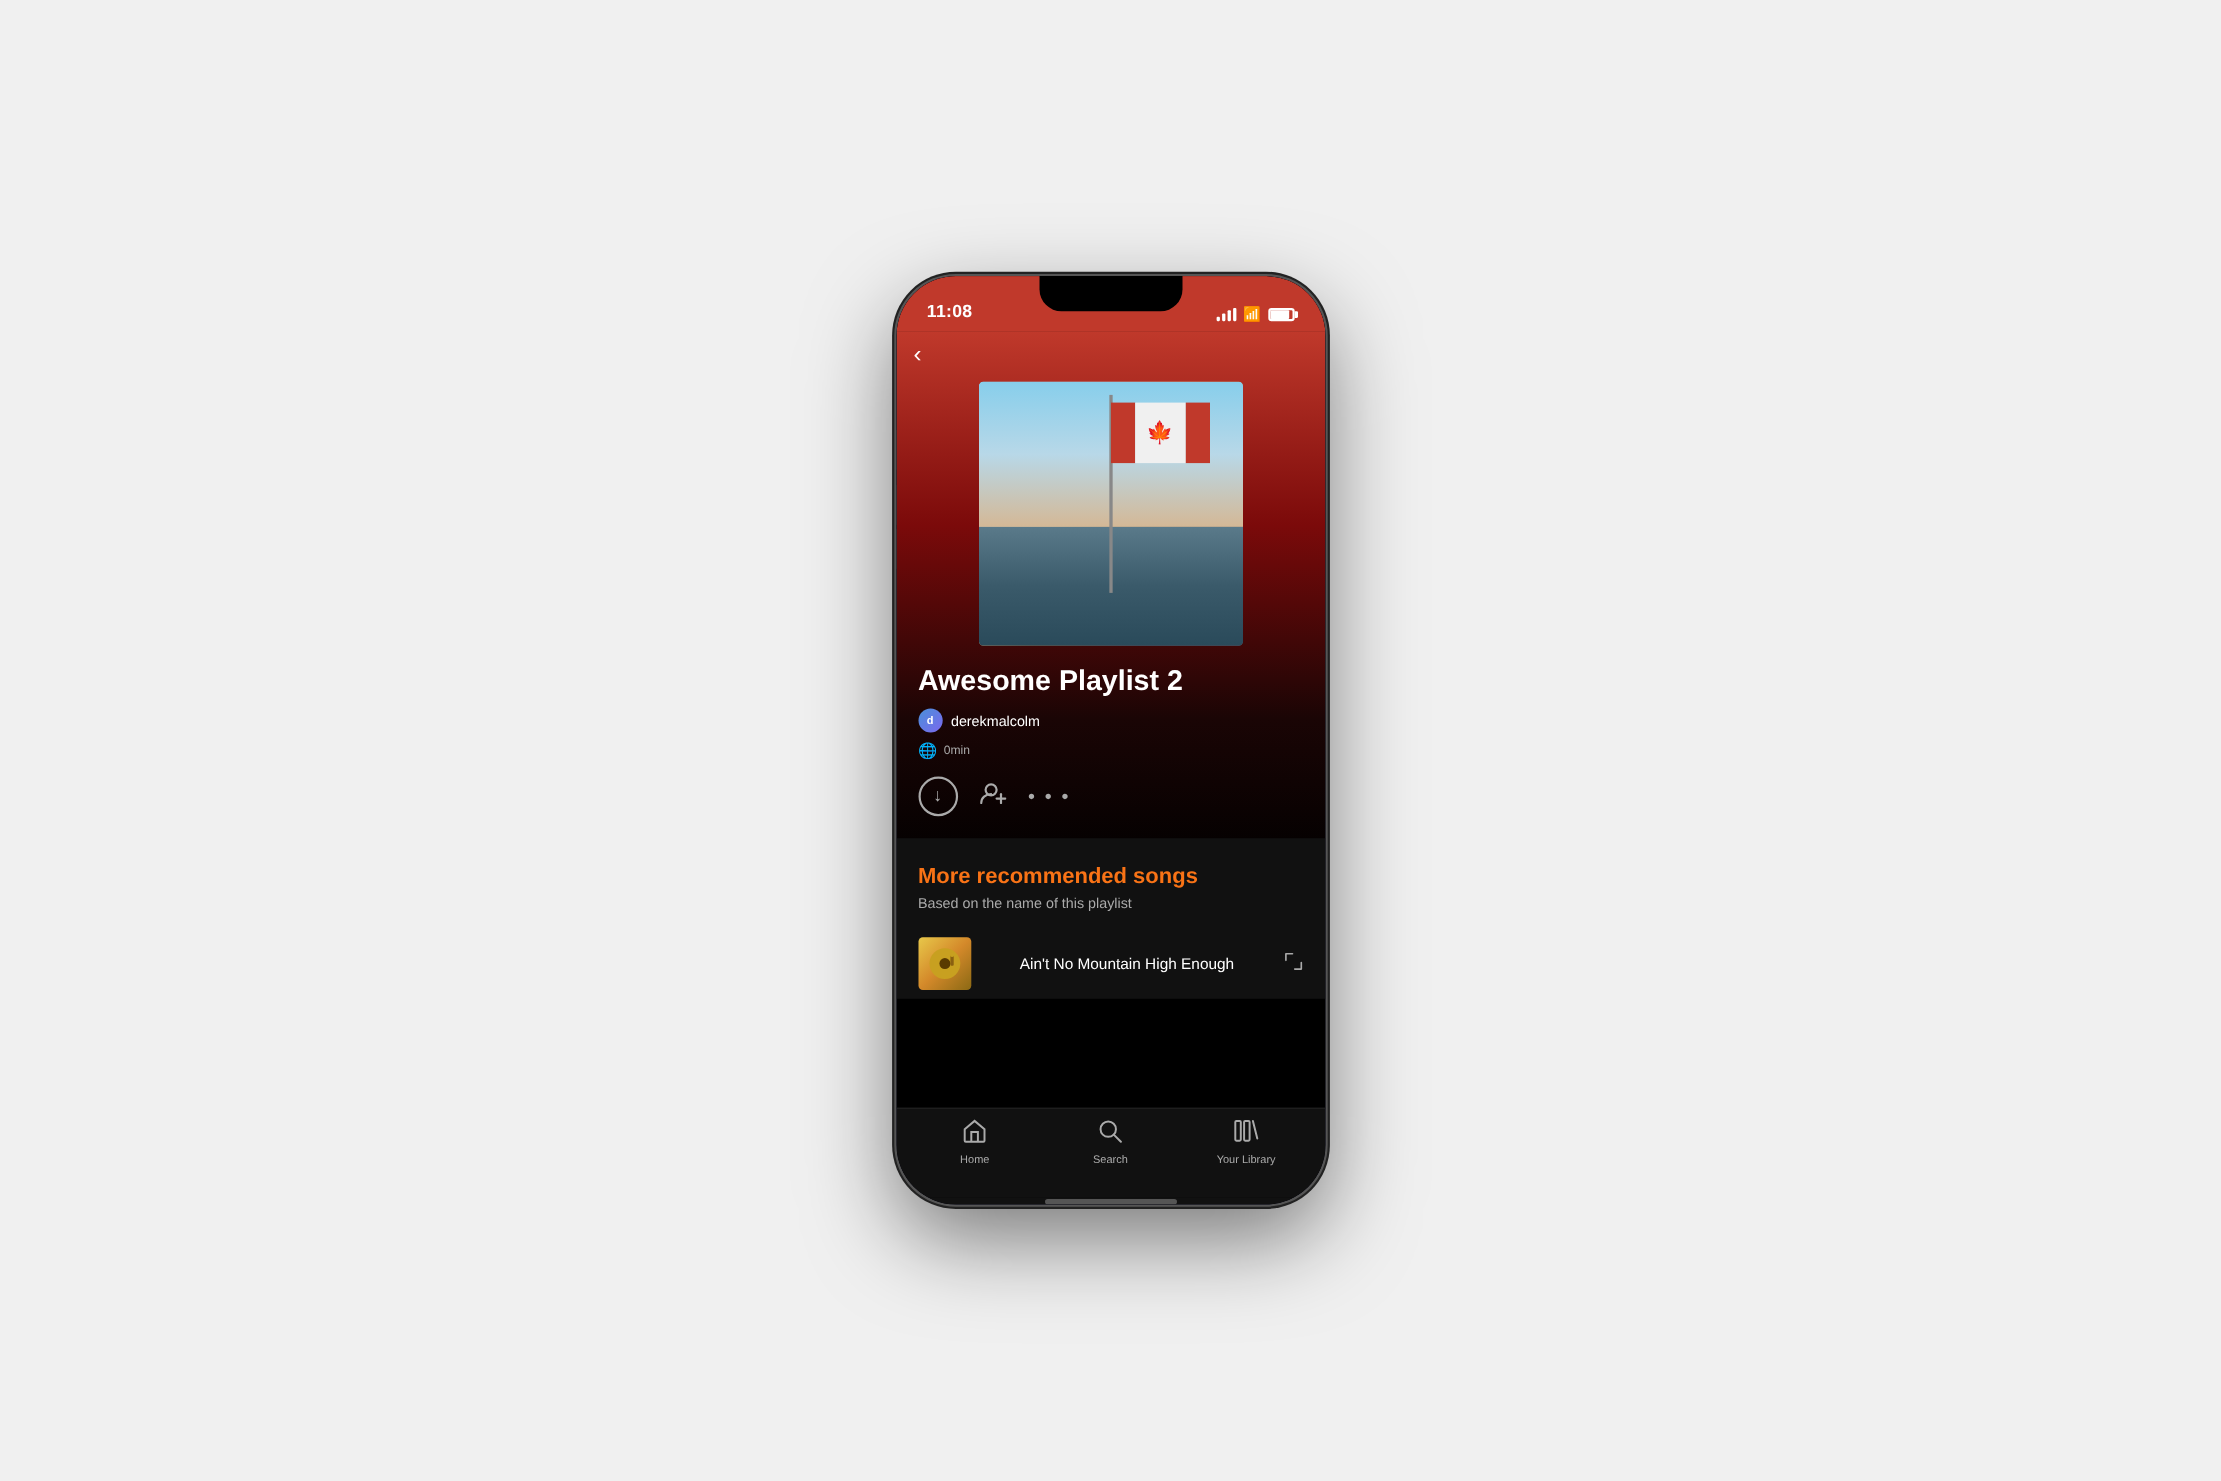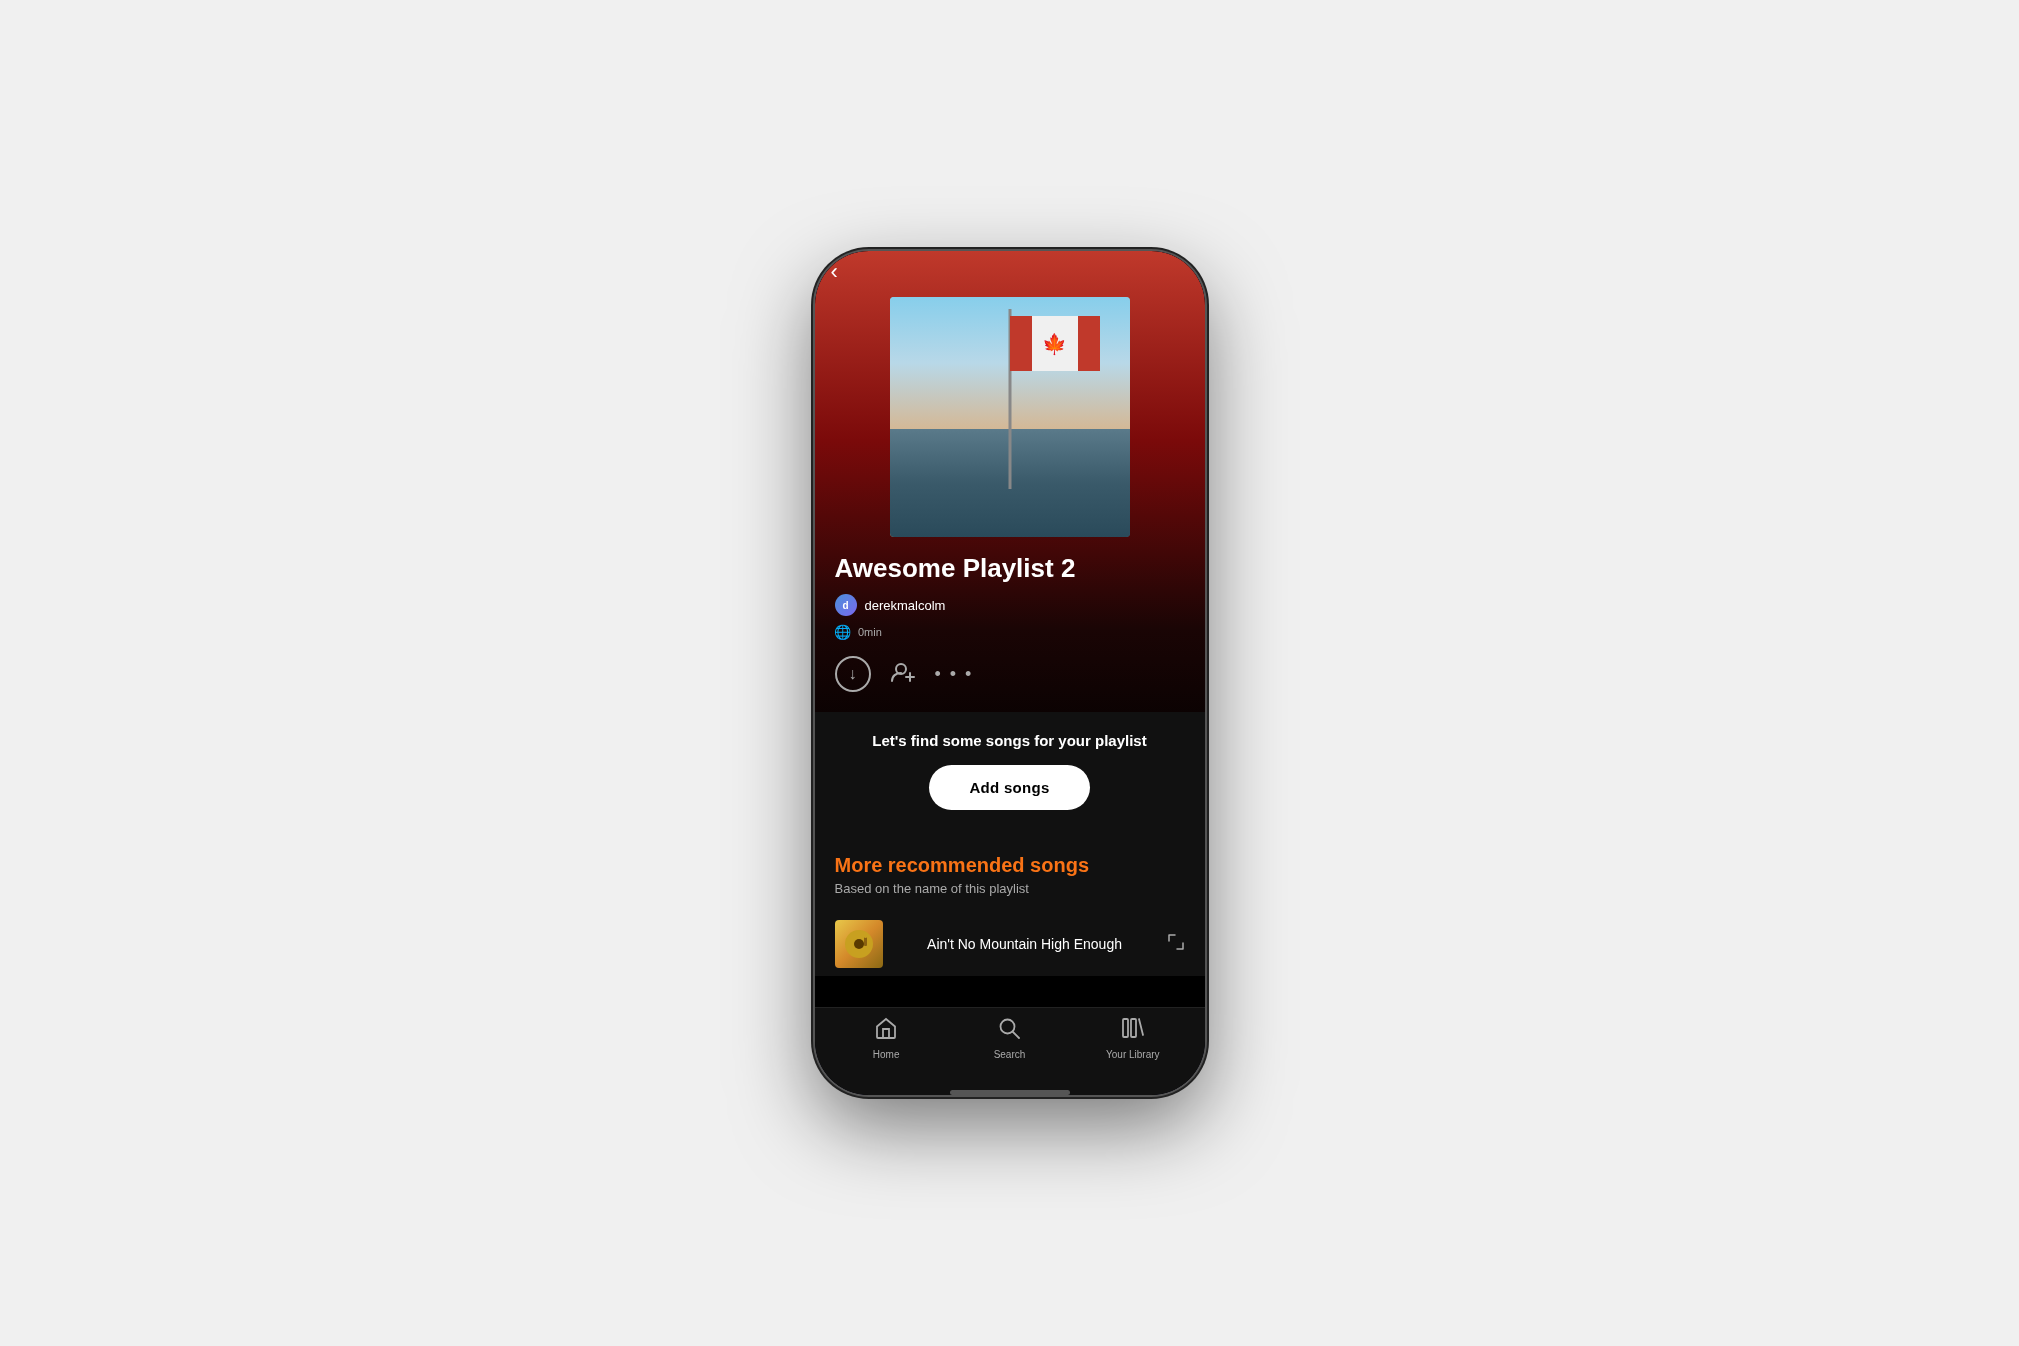--- a/index.html
+++ b/index.html
@@ -500,20 +500,36 @@
       background: #555;
       border-radius: 3px;
     }
   </style>
 </head>
 <body>
 
 <div class="phone-outer">
   <div class="phone-screen">
 
+    <div class="status-bar">
+      <div class="notch"></div>
+      <span class="status-time">11:08</span>
+      <div class="status-icons">
+        <div class="signal-bars">
+          <span style="height:4px"></span>
+          <span style="height:7px"></span>
+          <span style="height:10px"></span>
+          <span style="height:12px"></span>
+        </div>
+        <span class="wifi-icon">📶</span>
+        <div class="battery-icon">
+          <div class="battery-fill"></div>
+        </div>
+      </div>
+    </div>
 
     <div class="content">
 
       <div class="header-nav">
         <button class="back-btn">‹</button>
       </div>
 
       <div class="album-art-container">
         <div class="album-art">
           <div class="album-art-inner">
@@ -555,24 +571,20 @@
               <line x1="19" y1="11" x2="19" y2="19" stroke="#aaa" stroke-width="2" stroke-linecap="round"></line>
               <line x1="15" y1="15" x2="23" y2="15" stroke="#aaa" stroke-width="2" stroke-linecap="round"></line>
             </svg>
           </span>
         </button>
         <button class="action-btn more-btn">
           <span>• • •</span>
         </button>
       </div>
 
-      <div class="find-songs-section">
-        <div class="find-songs-text">Let's find some songs for your playlist</div>
-        <button class="add-songs-btn">Add songs</button>
-      </div>
 
       <div class="recommended-section">
         <div class="recommended-title">More recommended songs</div>
         <div class="recommended-subtitle">Based on the name of this playlist</div>
 
         <div class="song-row">
           <div class="song-thumbnail song-thumb-1">
             <svg width="32" height="32" viewBox="0 0 32 32">
               <circle cx="16" cy="16" r="14" fill="#c8a020"></circle>
               <circle cx="16" cy="16" r="5" fill="#5a3a00"></circle>

